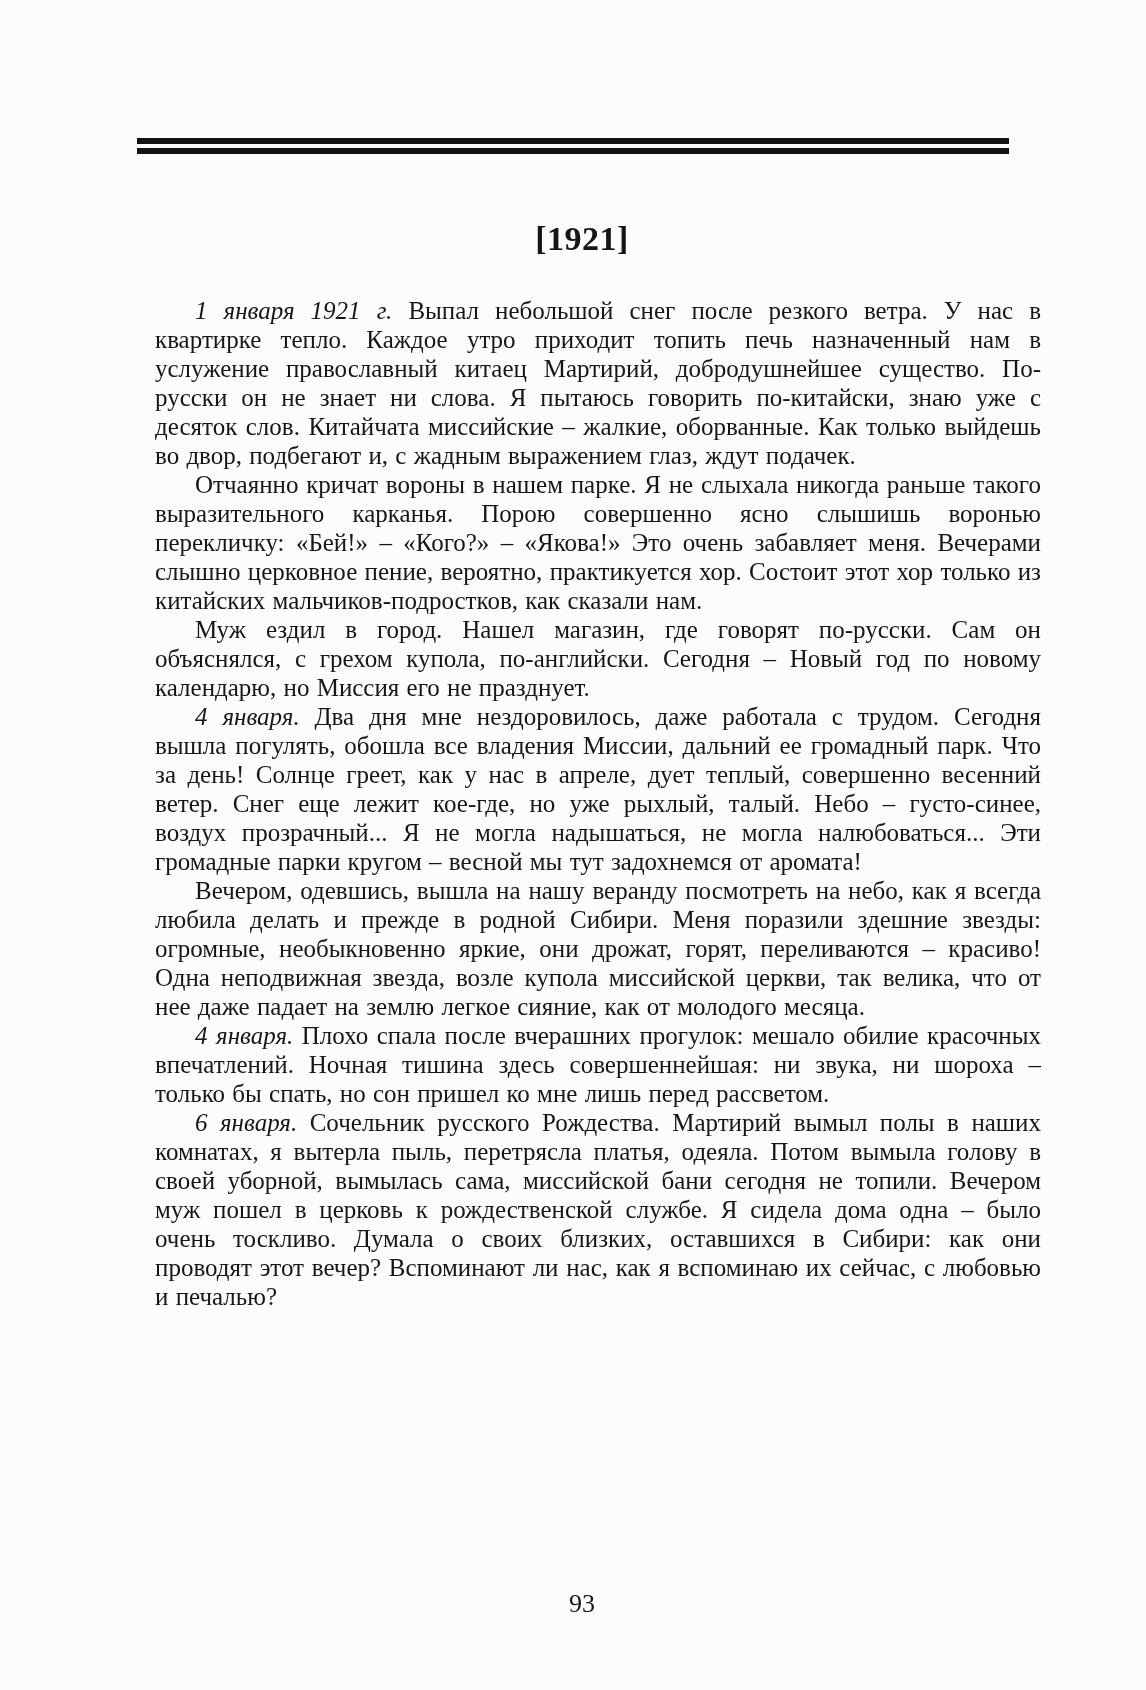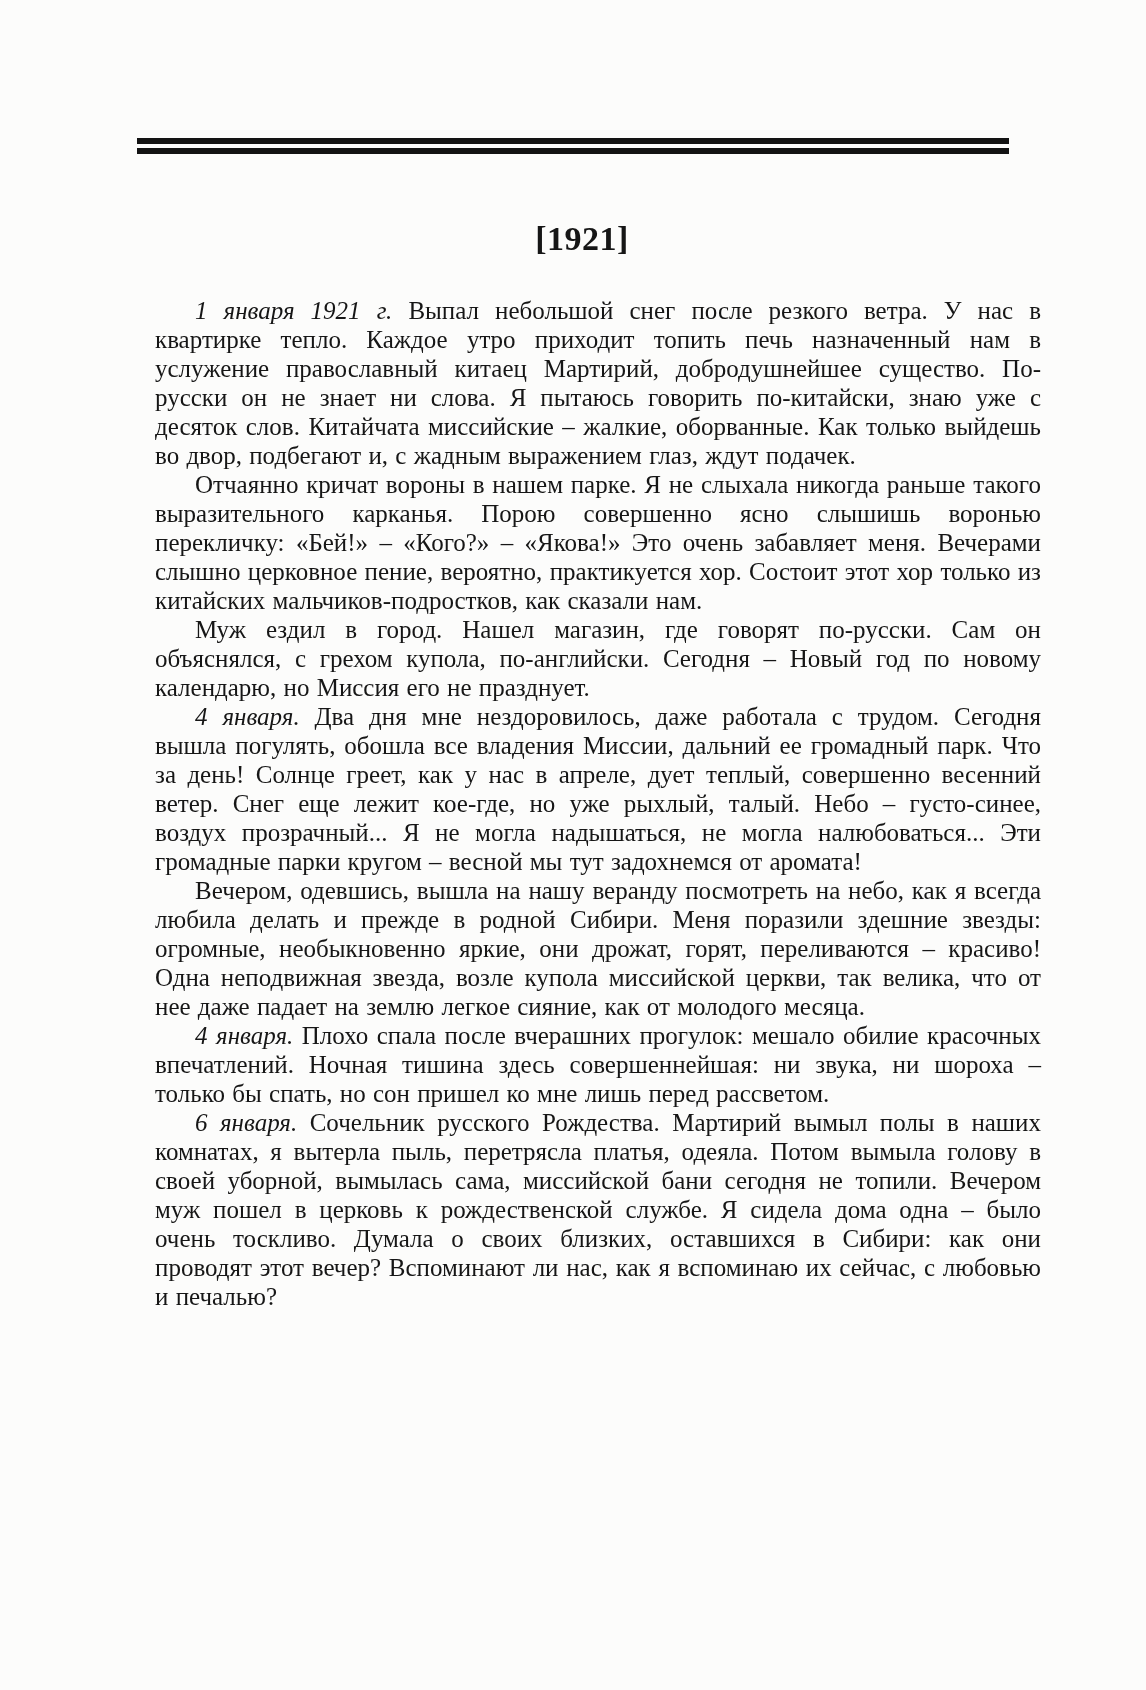--- a/index.html
+++ b/index.html
@@ -81,13 +81,14 @@
 
 
   <p class="para"><em class="lead">4 января. </em><span class="body-text">Два дня мне нездоровилось, даже работала с трудом. Сегодня вышла погулять, обошла все владения Миссии, дальний ее громадный парк. Что за день! Солнце греет, как у нас в апреле, дует теплый, совершенно весенний ветер. Снег еще лежит кое-где, но уже рыхлый, талый. Небо – густо-синее, воздух прозрачный... Я не могла надышаться, не могла налюбоваться... Эти громадные парки кругом – весной мы тут задохнемся от аромата!</span></p>
 
   <p class="para"><em class="lead"></em><span class="body-text">Вечером, одевшись, вышла на нашу веранду посмотреть на небо, как я всегда любила делать и прежде в родной Сибири. Меня поразили здешние звезды: огромные, необыкновенно яркие, они дрожат, горят, переливаются – красиво! Одна неподвижная звезда, возле купола миссийской церкви, так велика, что от нее даже падает на землю легкое сияние, как от молодого месяца.</span></p>
 
   <p class="para"><em class="lead">4 января. </em><span class="body-text">Плохо спала после вчерашних прогулок: мешало обилие красочных впечатлений. Ночная тишина здесь совершеннейшая: ни звука, ни шороха – только бы спать, но сон пришел ко мне лишь перед рассветом.</span></p>
 
   <p class="para"><em class="lead">6 января. </em><span class="body-text">Сочельник русского Рождества. Мартирий вымыл полы в наших комнатах, я вытерла пыль, перетрясла платья, одеяла. Потом вымыла голову в своей уборной, вымылась сама, миссийской бани сегодня не топили. Вечером муж пошел в церковь к рождественской службе. Я сидела дома одна – было очень тоскливо. Думала о своих близких, оставшихся в Сибири: как они проводят этот вечер? Вспоминают ли нас, как я вспоминаю их сейчас, с любовью и печалью?</span></p>
 </div>
+  <div class="page-number">93</div>
 </div>
 
 </body></html>

